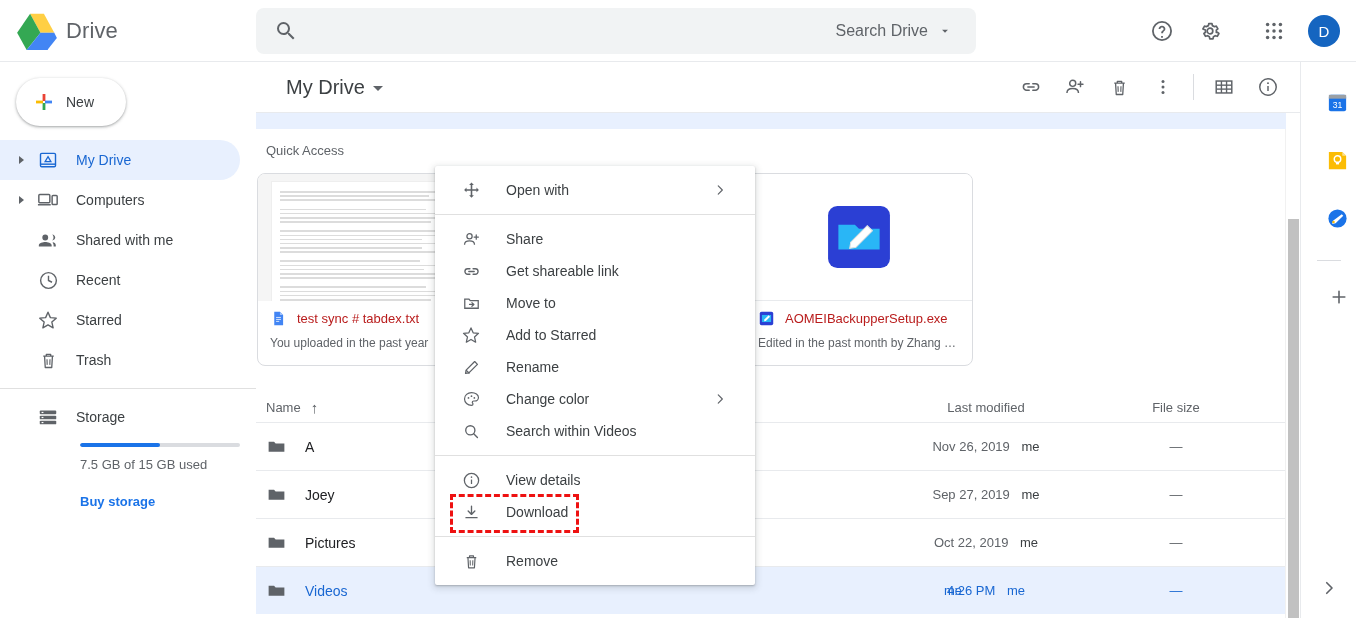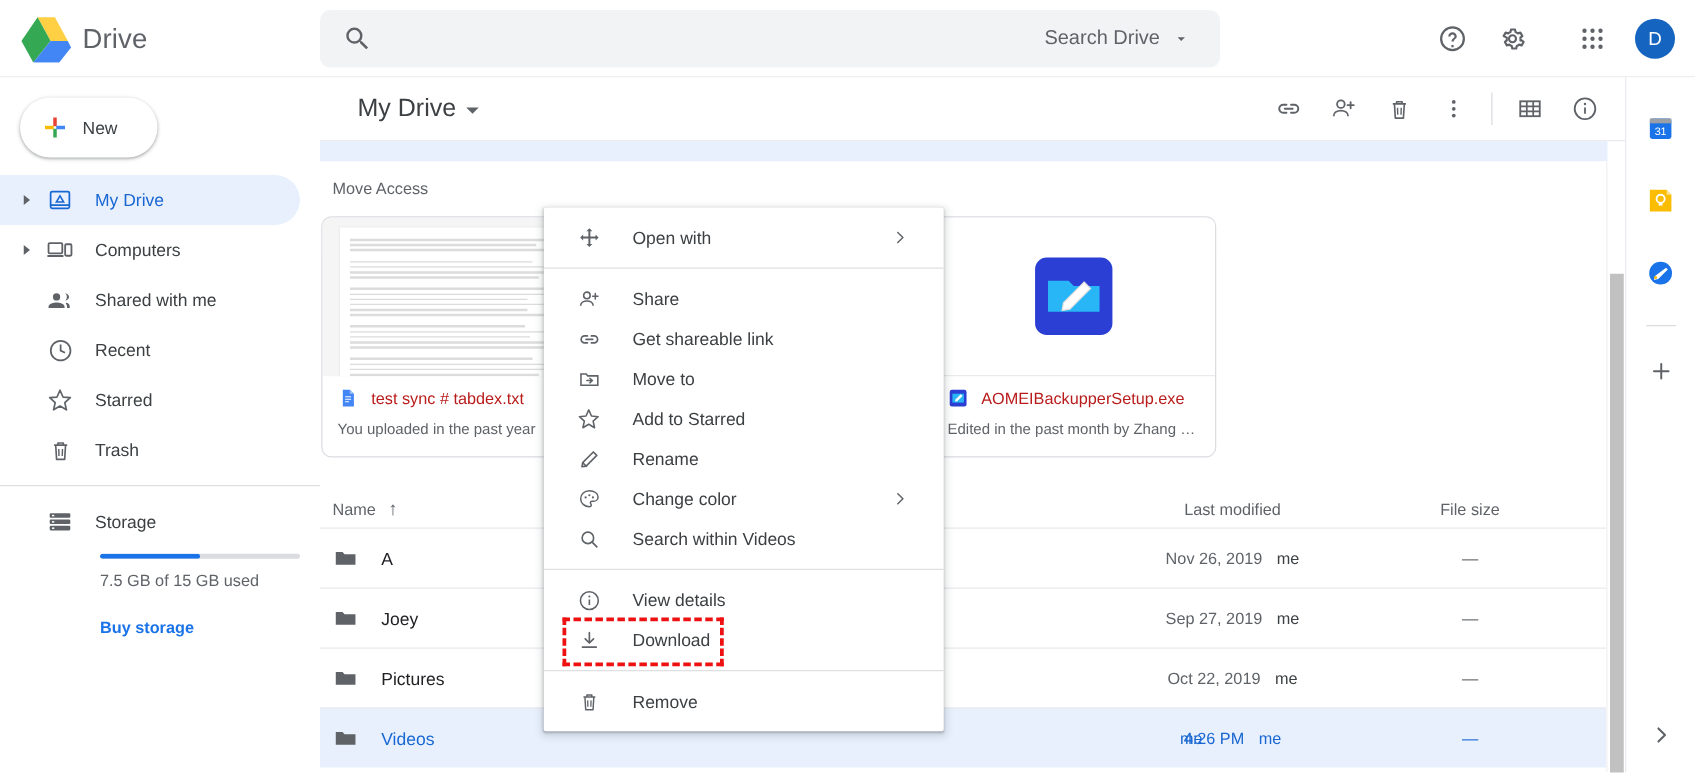--- a/index.html
+++ b/index.html
@@ -194,21 +194,21 @@
   }
 
   
   .rail {
     position: absolute; right: 0; top: 62px; width: 56px; height: 556px;
     background: #fff; border-left: 1px solid #e8eaed;
     display: flex; flex-direction: column; align-items: center; padding-top: 20px;
   }
   .rail-btn {
     width: 40px; height: 40px; border-radius: 4px; display: flex;
-    align-items: center; justify-content: center; cursor: pointer; margin-bottom: 18px;
+    align-items: center; justify-content: flex-end; cursor: pointer; margin-bottom: 18px;
   }
   .rail-sep { width: 24px; height: 1px; background: #dadce0; margin: 4px 0 16px 0; }
   .rail-expand {
     position: absolute; bottom: 12px; left: 50%; transform: translateX(-50%);
     width: 36px; height: 36px; border-radius: 50%;
     display: flex; align-items: center; justify-content: center; cursor: pointer;
   }
 
   
   .ctx-menu {
@@ -452,21 +452,21 @@
             <circle cx="12" cy="7.8" r="1.05" fill="#5f6368"></circle>
             <line x1="12" y1="10.8" x2="12" y2="16.4" stroke="#5f6368" stroke-width="1.6"></line>
           </svg>
         </div>
       </div>
     </div>
 
     <div class="selection-strip"></div>
 
     <div class="content">
-      <div class="qa-title">Move Access</div>
+      <div class="qa-title">Quick Access</div>
 
       <div class="qa-row">
 
         <div class="qa-card">
           <div class="qa-thumb">
             <div class="doc-page" id="docpage">
                 <div class="doc-line" style="width: 90%;"></div>
                 <div class="doc-line" style="width: 82%;"></div>
                 <div class="doc-line" style="width: 97%;"></div>
                 <div class="doc-gap"></div>

